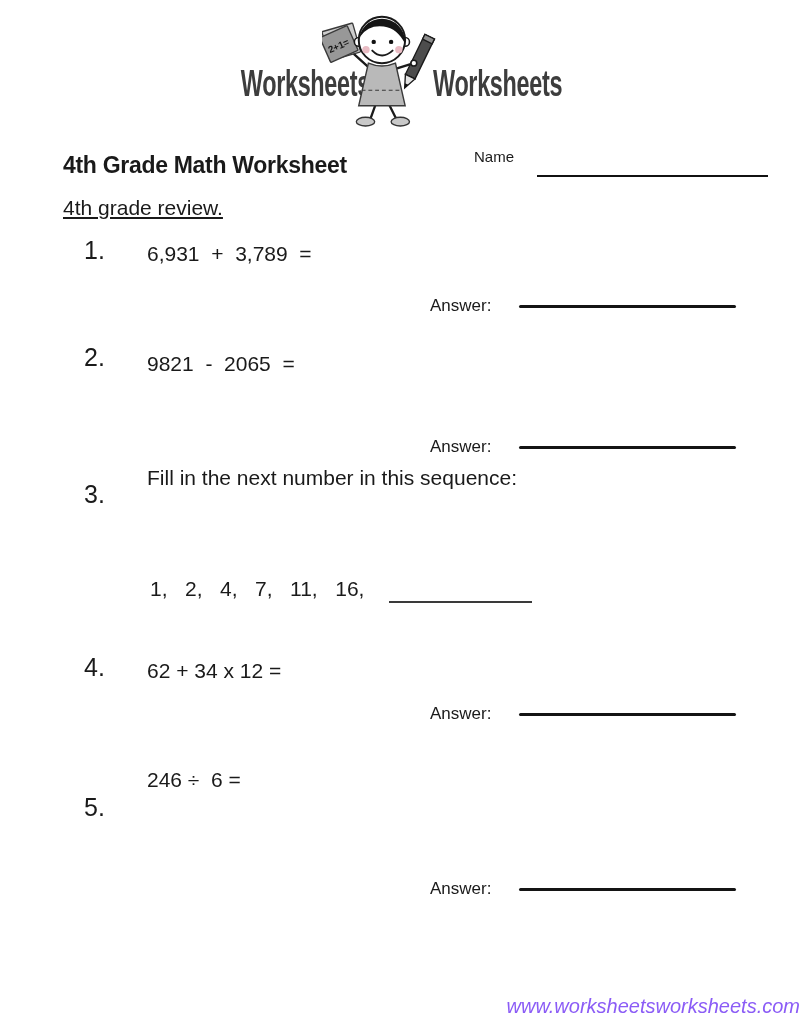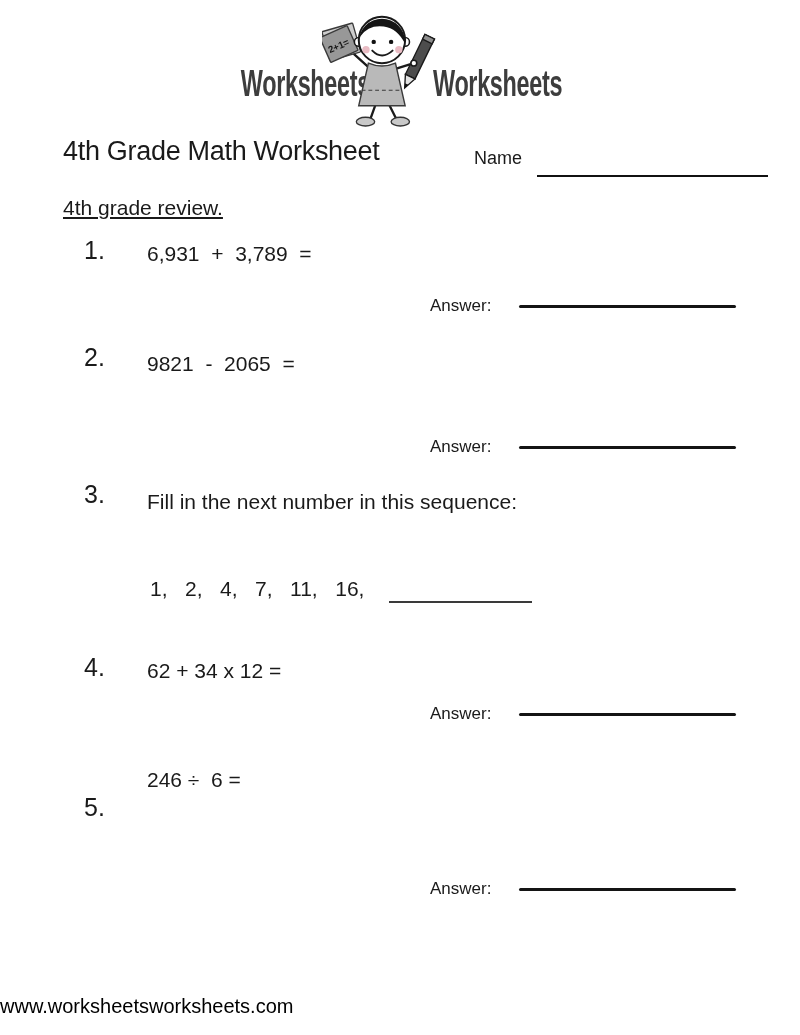--- a/index.html
+++ b/index.html
@@ -10,33 +10,33 @@
   .abs{position:absolute;}
   
   .logo-text{
     position:absolute;top:63px;font-weight:700;font-size:34.5px;color:#3d3d3d;
     white-space:nowrap;letter-spacing:-.5px;
   }
   .logo-left{right:430px;transform:scaleX(.68) scaleY(1.06);transform-origin:right top;}
   .logo-right{left:433px;transform:scaleX(.68) scaleY(1.06);transform-origin:left top;}
   .mascot{position:absolute;left:322px;top:8px;width:116px;height:120px;}
   
-  .title{left:63px;top:136px;font-size:27px;font-weight:400;letter-spacing:-.3px;white-space:nowrap;}
-  .name-label{left:474px;top:148px;font-size:18px;}
+  .title{left:63px;top:152px;font-size:23px;font-weight:700;letter-spacing:-.3px;white-space:nowrap;}
+  .name-label{left:474px;top:148px;font-size:15px;}
   .name-line{left:537px;top:175px;width:231px;height:2px;background:#111;}
   .subtitle{left:63px;top:196px;font-size:21px;text-decoration:underline;}
   
   .pnum{left:84px;font-size:25px;}
   .expr{left:147px;font-size:21px;white-space:pre;}
   .answer-row{left:430px;display:flex;align-items:center;gap:28px;height:20px;}
   .answer-label{font-size:17px;}
   .answer-line{width:217px;height:3px;background:#141414;border-radius:2px;}
   .seq-line{left:389px;top:601px;width:143px;height:2px;background:#3a3a3a;}
   
-  .footer{left:0;right:0;top:995px;text-align:left;font-size:20px;color:#000000;}
+  .footer{left:0;right:0;top:995px;text-align:right;font-size:20px;color:#8b5cf6;font-style:italic;}
 </style>
 </head>
 <body>
 
 <div class="logo-text logo-left">Worksheets</div>
 <div class="logo-text logo-right">Worksheets</div>
 
 <svg class="mascot" viewBox="0 0 120 122" aria-hidden="true">
 
   <path d="M50,62 L28,42" stroke="#1a1a1a" stroke-width="2.4" stroke-linecap="round" fill="none"></path>
@@ -95,21 +95,21 @@
   <div class="abs pnum" style="top:343px">2.</div>
   <div class="abs expr" style="top:352px">9821  -  2065  =</div>
   <div class="abs answer-row" style="top:437px">
     <span class="answer-label">Answer:</span>
     <span class="answer-line"></span>
   </div>
 </div>
 
 <div>
   <div class="abs pnum" style="top:480px">3.</div>
-  <div class="abs expr" style="top:490px">Fill in the next number in this sequence:</div>
+  <div class="abs expr" style="top:466px">Fill in the next number in this sequence:</div>
   <div class="abs expr" style="top:577px;left:150px">1,   2,   4,   7,   11,   16,</div>
   <div class="abs seq-line"></div>
 </div>
 
 <div>
   <div class="abs pnum" style="top:653px">4.</div>
   <div class="abs expr" style="top:659px">62 + 34 x 12 =</div>
   <div class="abs answer-row" style="top:704px">
     <span class="answer-label">Answer:</span>
     <span class="answer-line"></span>

